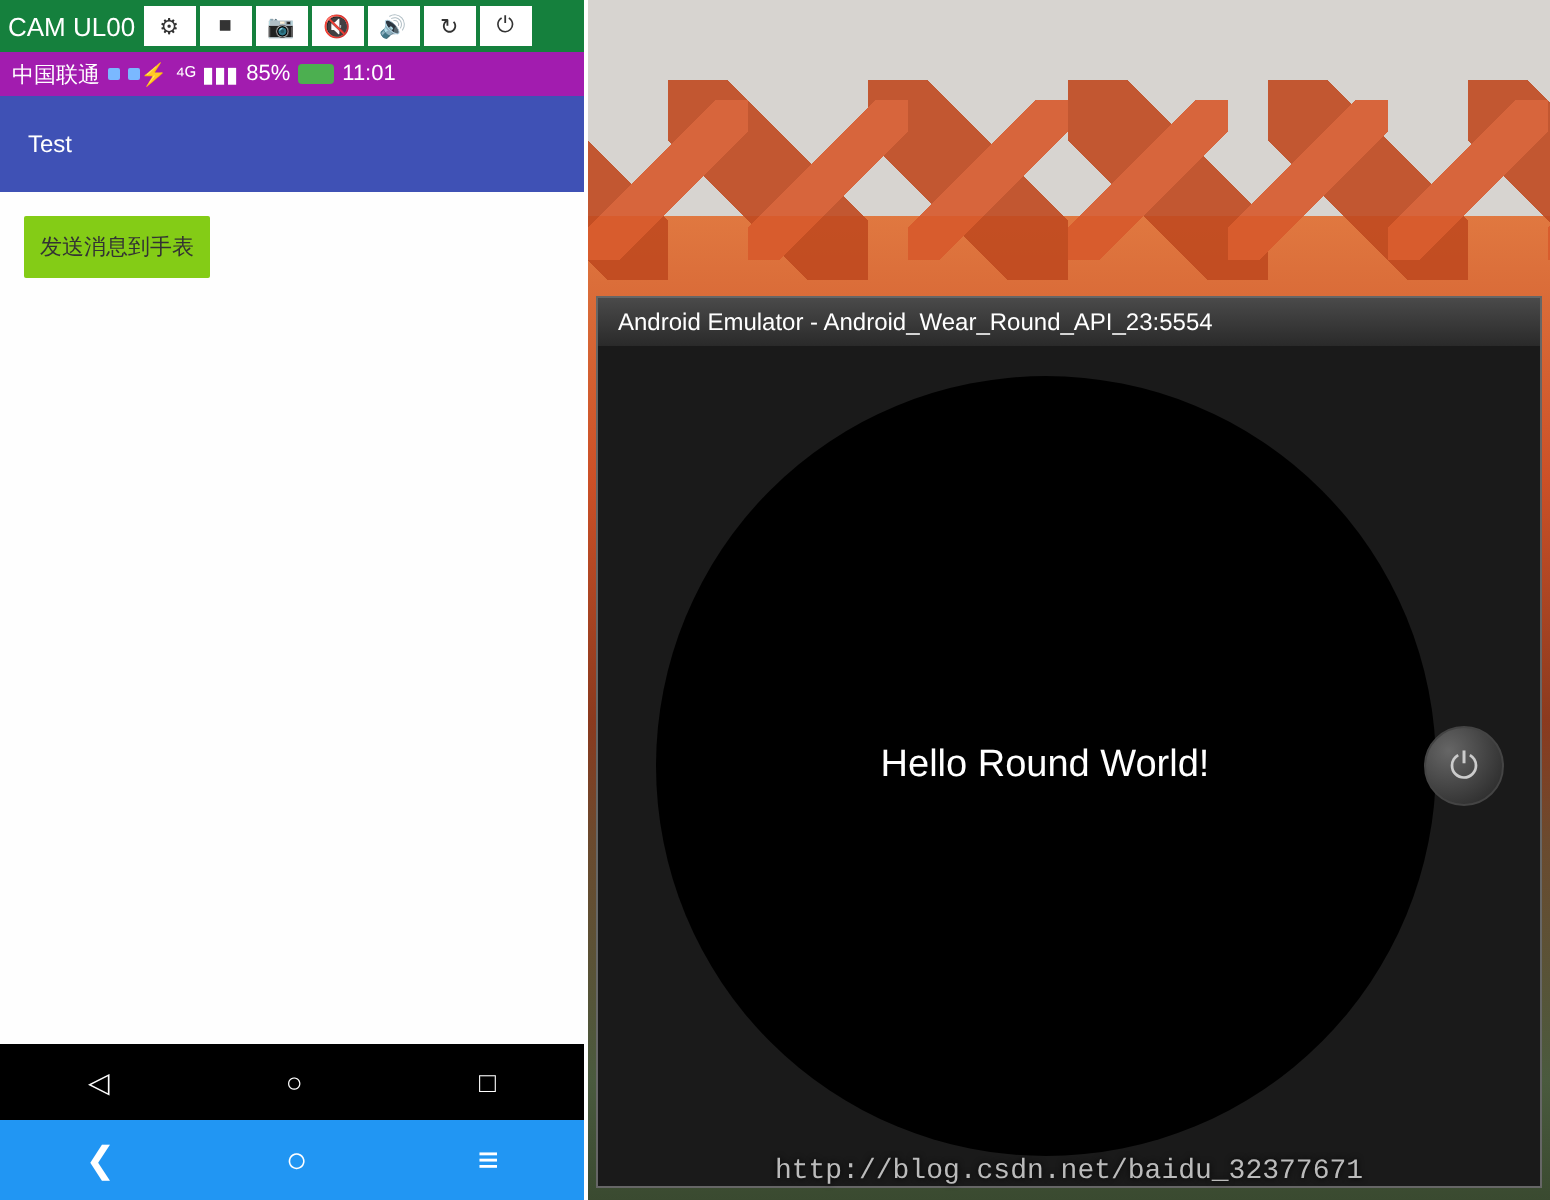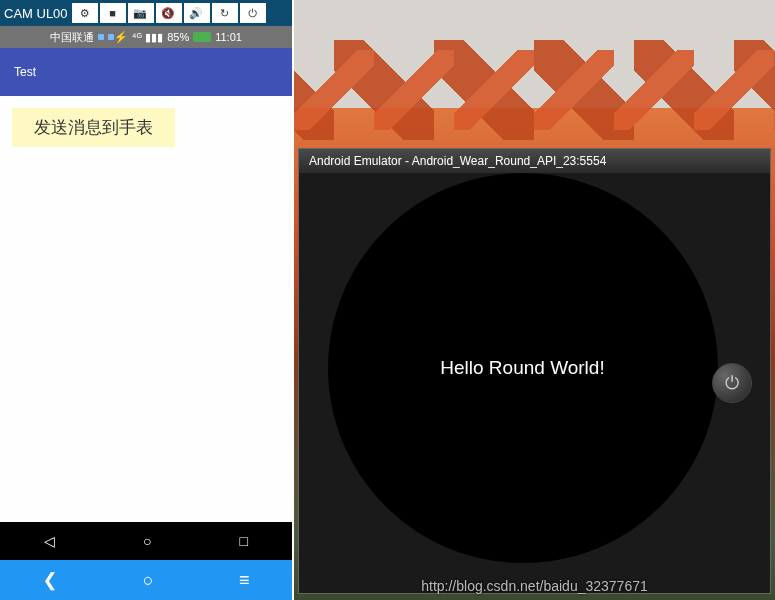--- a/index.html
+++ b/index.html
@@ -6,45 +6,45 @@
   body {
     width: 775px; height: 600px;
     font-family: Arial, sans-serif;
     display: flex;
     overflow: hidden;
     background: #fff;
   }
   
   .phone { width: 294px; height: 600px; display: flex; flex-direction: column; border-right: 2px solid #fff; }
   .phone-topbar {
-    height: 26px; background: #0c4a6e; color: #fff;
+    height: 26px; background: #15803d; color: #fff;
     display: flex; align-items: center; font-size: 13px; padding: 0 4px;
   }
   .phone-topbar .label { margin-right: 4px; font-weight: 500; }
   .phone-topbar .ctrl {
     width: 26px; height: 20px; background: #fff; color: #333;
     display: flex; align-items: center; justify-content: center;
     margin-right: 2px; font-size: 11px; cursor: pointer;
   }
   .phone-statusbar {
-    height: 22px; background: #737373; color: #fff;
-    display: flex; align-items: center; justify-content: center;
+    height: 22px; background: #a21caf; color: #fff;
+    display: flex; align-items: center; justify-content: flex-start;
     font-size: 11px; padding: 0 6px;
   }
   .phone-statusbar .sbleft { display: flex; align-items: center; gap: 4px; }
   .phone-statusbar .sbright { display: flex; align-items: center; gap: 4px; }
   .phone-appbar {
     height: 48px; background: #3f51b5; color: #fff;
     display: flex; align-items: center; padding: 0 14px;
     font-size: 12px; font-weight: 500;
   }
   .phone-content { flex: 1; background: #fefefe; padding: 12px; }
   .send-btn {
-    background: #fef9c3; color: #333; border: none;
-    padding: 8px 22px; font-size: 17px; cursor: pointer;
+    background: #84cc16; color: #333; border: none;
+    padding: 8px 8px; font-size: 11px; cursor: pointer;
     border-radius: 1px;
   }
   .phone-softkeys {
     height: 38px; background: #000; display: flex;
     align-items: center; justify-content: space-around;
   }
   .phone-softkeys .sk { color: #fff; font-size: 14px; cursor: pointer; }
   .phone-bottombar {
     height: 40px; background: #2196f3; display: flex;
     align-items: center; justify-content: space-around;
@@ -73,40 +73,40 @@
     background: #4c1d95; border: 1px solid #666;
     display: flex; flex-direction: column;
   }
   .wear-titlebar {
     height: 24px; background: linear-gradient(#4a4a4a,#2a2a2a);
     color: #fff; font-size: 12px; display: flex;
     align-items: center; padding: 0 10px;
   }
   .wear-body {
     flex: 1; position: relative; background: #1a1a1a;
-    display: flex; align-items: flex-start; justify-content: center;
+    display: flex; align-items: center; justify-content: center;
   }
   .watch-ring {
     width: 390px; height: 390px; border-radius: 50%;
     background: radial-gradient(circle, #000 0%, #000 78%, #333 80%, #555 84%, #333 88%, #1a1a1a 100%);
     display: flex; align-items: center; justify-content: center;
     position: relative; left: -12px;
   }
   .watch-text { color: #fff; font-size: 19px; font-weight: 500; }
   .power-btn {
     position: absolute; right: 18px; top: 50%; transform: translateY(-50%);
     width: 40px; height: 40px; border-radius: 50%;
     background: radial-gradient(circle at 30% 30%, #666, #222);
     color: #ccc; display: flex; align-items: center; justify-content: center;
     font-size: 18px; cursor: pointer; border: 1px solid #444;
   }
   .watermark {
     position: absolute; bottom: 6px; left: 0; right: 0;
     text-align: center; color: #bbb; font-size: 14px;
-    font-family: Liberation Sans, sans-serif; pointer-events: none;
+    font-family: Liberation Mono, monospace; pointer-events: none;
     text-shadow: 0 0 3px #000;
   }
   .sq { display:inline-block; width:6px; height:6px; background:#7ab8ff; border-radius:1px; }
 </style>
 </head>
 <body>
 
 <div class="phone">
   <div class="phone-topbar">
     <span class="label">CAM UL00</span>

